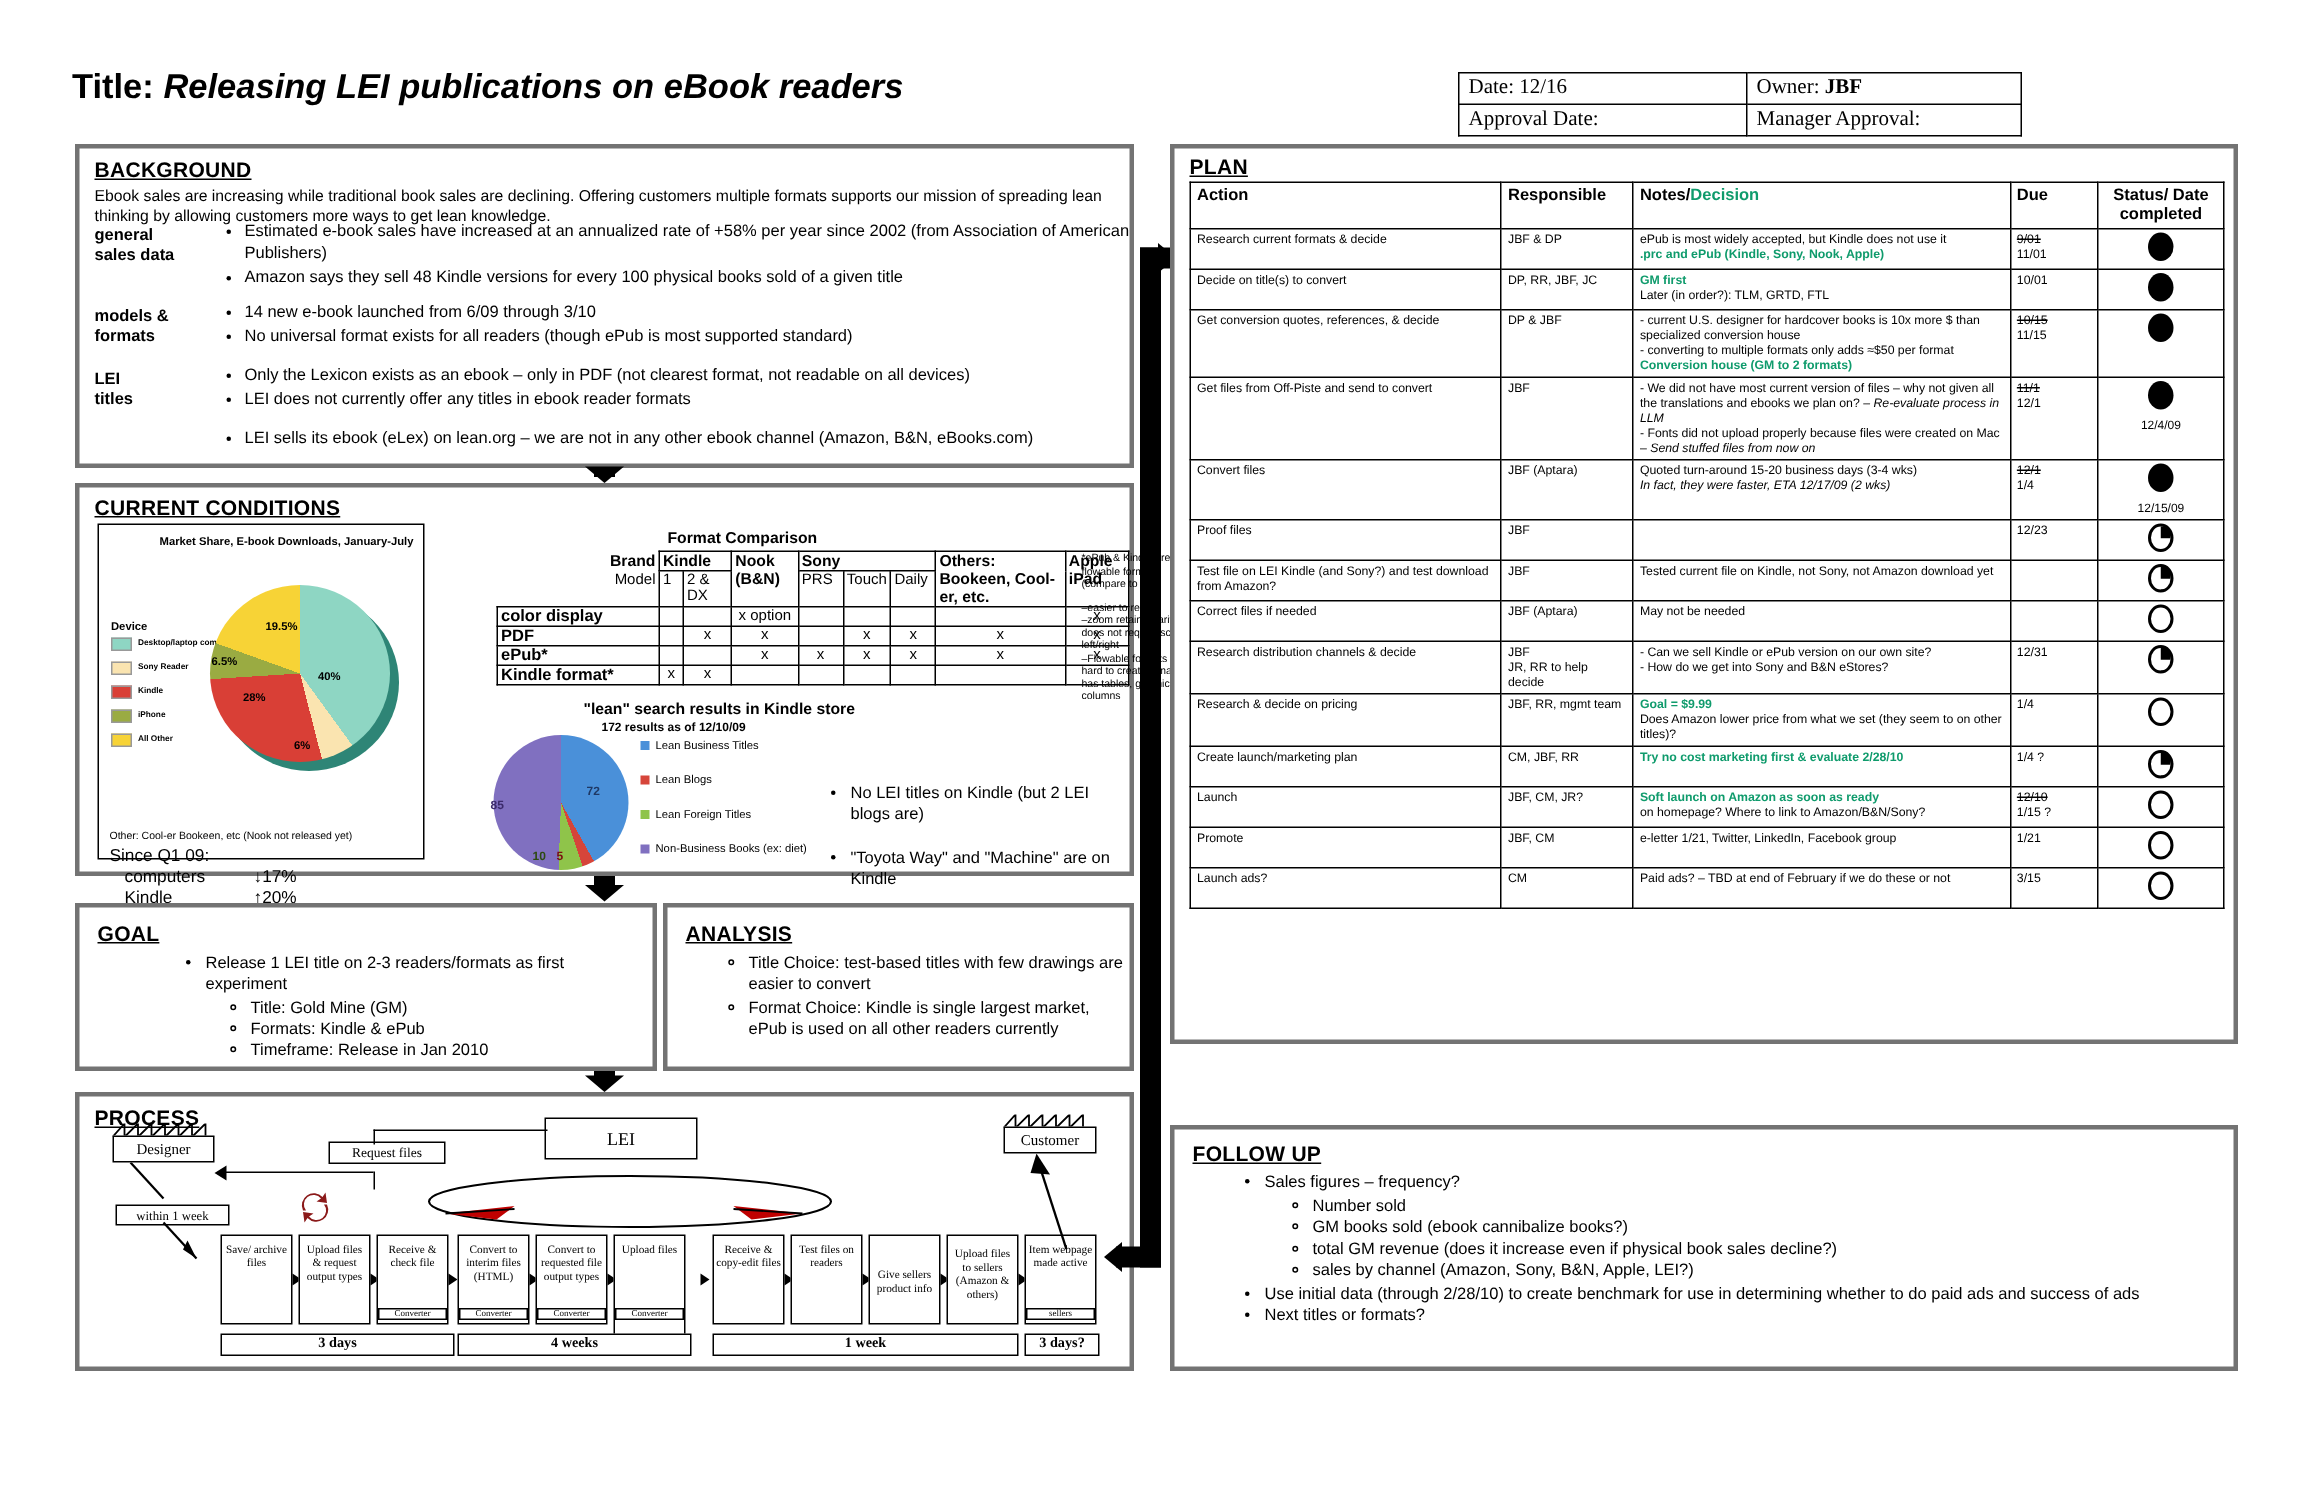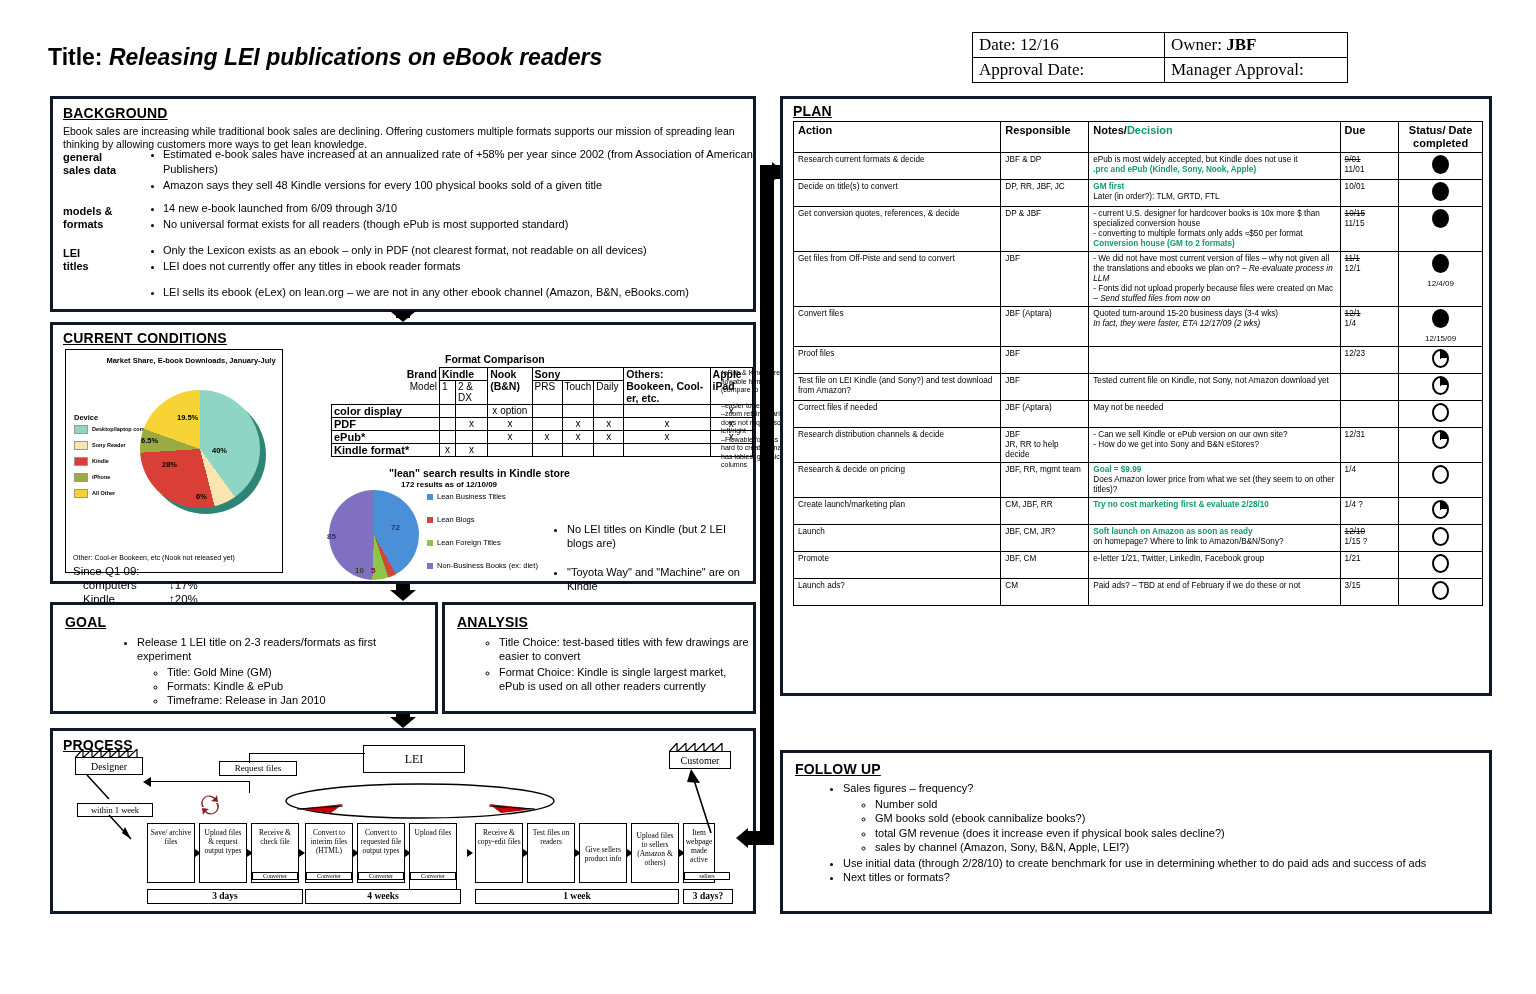--- a/index.html
+++ b/index.html
@@ -14,28 +14,28 @@
     overflow:hidden;
   }
   .page { position:absolute; left:0; top:0; width:1536px; height:994px; }
 
   
   #title-row { position:absolute; left:48px; top:44px; font-size:23px; font-weight:bold; white-space:nowrap;}
   #title-row .t-label { font-style:normal; }
   #title-row .t-text { font-style:italic; }
 
   
-  #meta-table { position:absolute; left:972px; top:32px; width:376px;
-     border-collapse:collapse; font-family:"Liberation Serif", serif; font-size:17px; }
+  #meta-table { position:absolute; left:972px; top:48px; width:376px;
+     border-collapse:collapse; font-family:"Liberation Serif", serif; font-size:14px; }
   #meta-table td { border:1px solid #000; padding:2px 6px; height:18px; }
   #meta-table td.l { width:192px; }
   .b { font-weight:bold; }
 
   
-  .abox { position:absolute; border:3px solid #0f172a; background:#fff; }
+  .abox { position:absolute; border:3px solid #737373; background:#fff; }
   .sec-title { font-size:14px; font-weight:bold; text-decoration:underline; letter-spacing:.2px;}
 
   
   #bg-box { left:50px; top:96px; width:706px; height:216px; }
   #bg-title { position:absolute; left:10px; top:6px; }
   #bg-intro { position:absolute; left:10px; top:26px; width:682px; font-size:10.5px; line-height:12.5px; }
   .bg-lbl { position:absolute; left:10px; font-size:11px; font-weight:bold; line-height:13px; width:78px;}
   .bg-ul { position:absolute; left:92px; margin:0; padding:0 0 0 18px; list-style:disc; font-size:11px; line-height:15px; width:610px;}
   .bg-ul li { margin:0 0 1px 0; }
   .bg-ul li::marker { font-size:9px; }
@@ -493,21 +493,21 @@
         </div>
         <div class="tri" style="left: 522px; top: 118px;"></div>
         <div class="pbox top" style="left: 526px; top: 92px; width: 48px; height: 60px;">
           <span style="padding-top: 20px;">Give sellers product info</span>
         </div>
         <div class="tri" style="left: 574px; top: 118px;"></div>
         <div class="pbox top" style="left: 578px; top: 92px; width: 48px; height: 60px;">
           <span style="padding-top: 6px;">Upload files to sellers (Amazon &amp; others)</span>
         </div>
         <div class="tri" style="left: 626px; top: 118px;"></div>
-        <div class="pbox top" style="left: 630px; top: 92px; width: 32px; height: 60px;">
+        <div class="pbox top" style="left: 630px; top: 92px; width: 48px; height: 60px;">
           <span style="padding-top: 3px;">Item webpage made active</span>
         </div>
         <div class="conv" style="left: 631px; top: 141px; width: 46px;">sellers</div>
       </div>
 
     <div id="proc-bars">
         <div class="tbar" style="left: 94px; top: 158px; width: 156px; height: 15px;">3 days</div>
         <div class="tbar" style="left: 252px; top: 158px; width: 156px; height: 15px;">4 weeks</div>
         <div class="tbar" style="left: 422px; top: 158px; width: 204px; height: 15px;">1 week</div>
         <div class="tbar" style="left: 630px; top: 158px; width: 50px; height: 15px;">3 days?</div>

